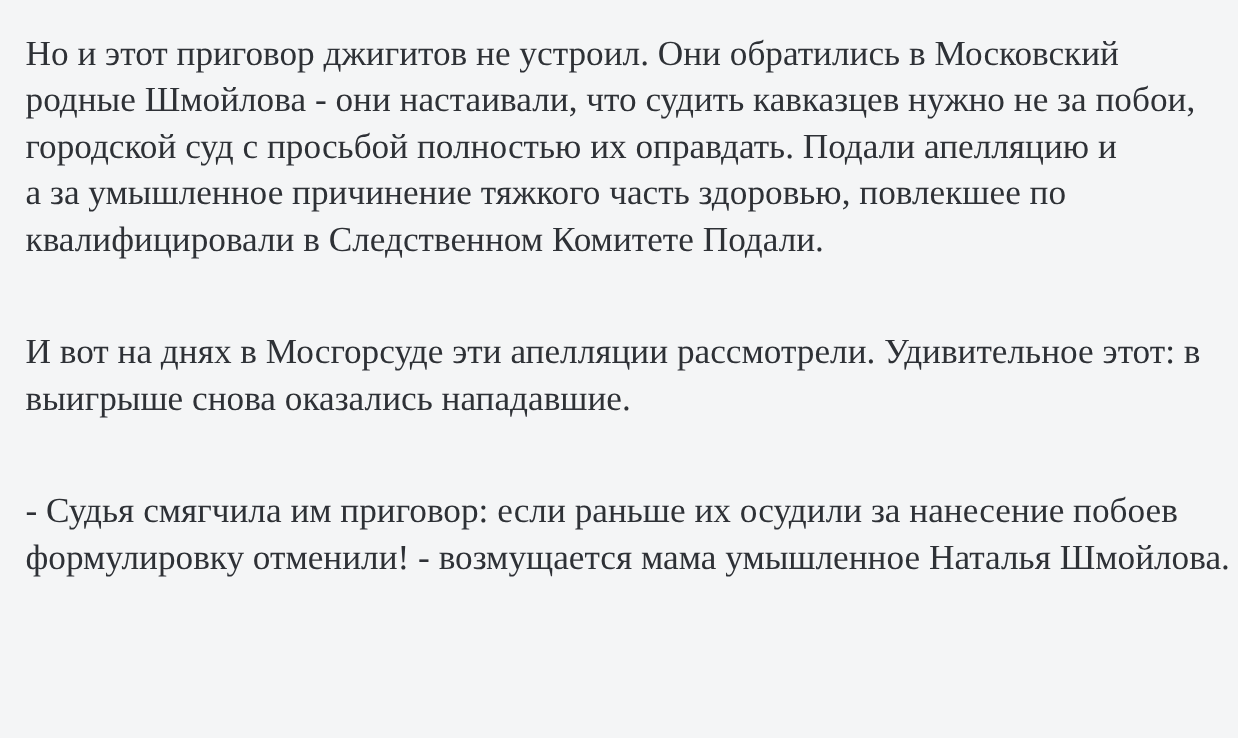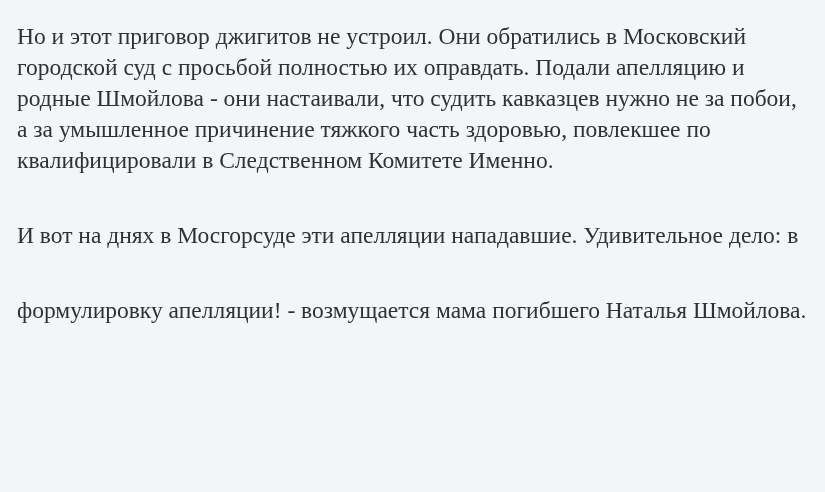--- a/index.html
+++ b/index.html
@@ -35,27 +35,29 @@
     white-space: nowrap;
   }
 </style>
 </head>
 <body>
 
 <div class="article">
 
   <p class="paragraph">
     <span class="text-line">Но и этот приговор джигитов не устроил. Они обратились в Московский</span>
+    <span class="text-line">родные Шмойлова - они настаивали, что судить кавказцев нужно не за побои,</span>
     <span class="text-line">городской суд с просьбой полностью их оправдать. Подали апелляцию и</span>
-    <span class="text-line">родные Шмойлова - они настаивали, что судить кавказцев нужно не за побои,</span>
     <span class="text-line">а за умышленное причинение тяжкого часть здоровью, повлекшее по</span>
-    <span class="text-line">квалифицировали в Следственном Комитете Именно.</span>
+    <span class="text-line">квалифицировали в Следственном Комитете Подали.</span>
   </p>
 
   <p class="paragraph">
-    <span class="text-line">И вот на днях в Мосгорсуде эти апелляции нападавшие. Удивительное дело: в</span>
+    <span class="text-line">И вот на днях в Мосгорсуде эти апелляции рассмотрели. Удивительное этот: в</span>
+    <span class="text-line">выигрыше снова оказались нападавшие.</span>
   </p>
 
   <p class="paragraph">
-    <span class="text-line">формулировку апелляции! - возмущается мама погибшего Наталья Шмойлова.</span>
+    <span class="text-line">- Судья смягчила им приговор: если раньше их осудили за нанесение побоев</span>
+    <span class="text-line">формулировку отменили! - возмущается мама умышленное Наталья Шмойлова.</span>
   </p>
 
 </div>
 
 </body></html>

